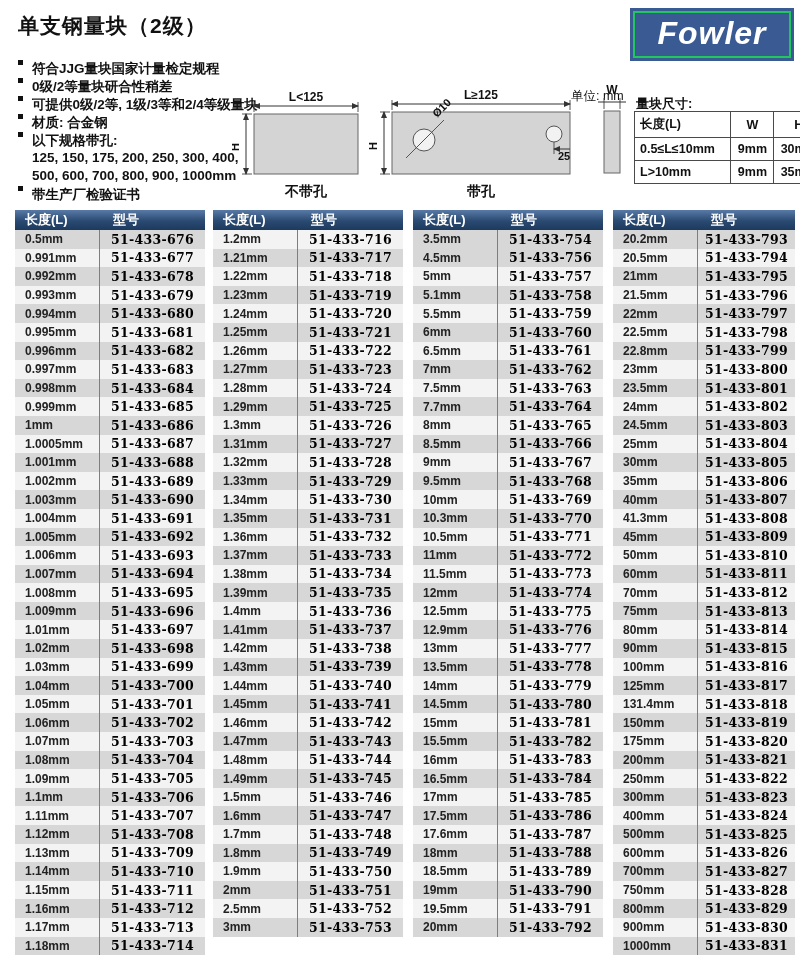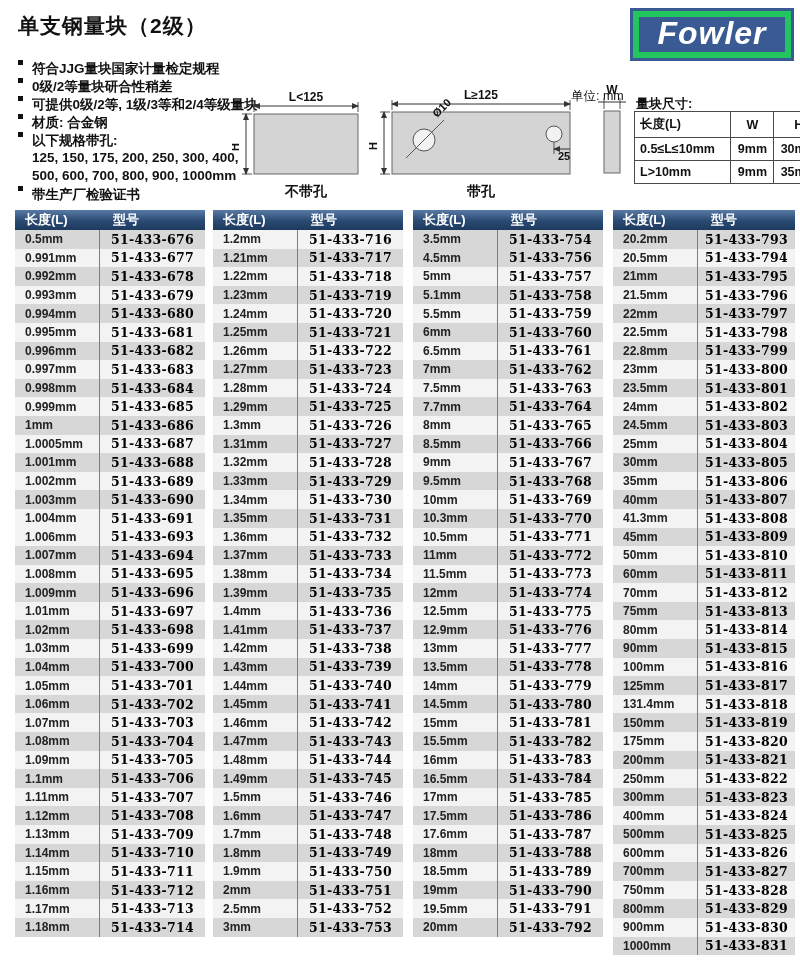--- a/index.html
+++ b/index.html
@@ -4,21 +4,21 @@
 <style>
   html,body { margin:0; padding:0; background:#ffffff; }
   #page {
     position:relative; width:800px; height:967px; background:#fff;
     font-family:"Liberation Sans", sans-serif; overflow:hidden; color:#111;padding-left:24px;
   }
   .title { position:absolute; left:18px; top:12px; font-size:21px; font-weight:bold; letter-spacing:1px; }
 
   
   .logo { position:absolute; left:630px; top:8px; width:164px; height:53px; background:#3a5a94; padding:3px; box-sizing:border-box; }
-  .logo-inner { width:100%; height:100%; border:6px solid #22c55e; box-sizing:border-box; display:flex; align-items:center; justify-content:center; background:#3a5a94; }
+  .logo-inner { width:100%; height:100%; border:2px solid #22c55e; box-sizing:border-box; display:flex; align-items:center; justify-content:center; background:#3a5a94; }
   .logo-text { color:#fff; font-style:italic; font-weight:bold; font-size:32px; letter-spacing:1px; line-height:1; padding-bottom:3px; }
 
   
   .features { position:absolute; left:18px; top:60px; }
   .feature-line { height:18px; display:flex; font-size:13.5px; font-weight:bold; white-space:nowrap; }
   .feature-line .bullet { width:5px; height:5px; background:#111; margin-right:9px; flex:none; }
   .feature-line.cont { padding-left:14px; }
 
   .unit-note { position:absolute; left:571px; top:88px; font-size:12.5px; font-weight:normal; }
 
@@ -230,20 +230,24 @@
         <div class="mt-cell model">51-433-689</div>
       </div>
       <div class="mt-row odd">
         <div class="mt-cell len">1.003mm</div>
         <div class="mt-cell model">51-433-690</div>
       </div>
       <div class="mt-row even">
         <div class="mt-cell len">1.004mm</div>
         <div class="mt-cell model">51-433-691</div>
       </div>
+      <div class="mt-row odd">
+        <div class="mt-cell len">1.005mm</div>
+        <div class="mt-cell model">51-433-692</div>
+      </div>
       <div class="mt-row even">
         <div class="mt-cell len">1.006mm</div>
         <div class="mt-cell model">51-433-693</div>
       </div>
       <div class="mt-row odd">
         <div class="mt-cell len">1.007mm</div>
         <div class="mt-cell model">51-433-694</div>
       </div>
       <div class="mt-row even">
         <div class="mt-cell len">1.008mm</div>

